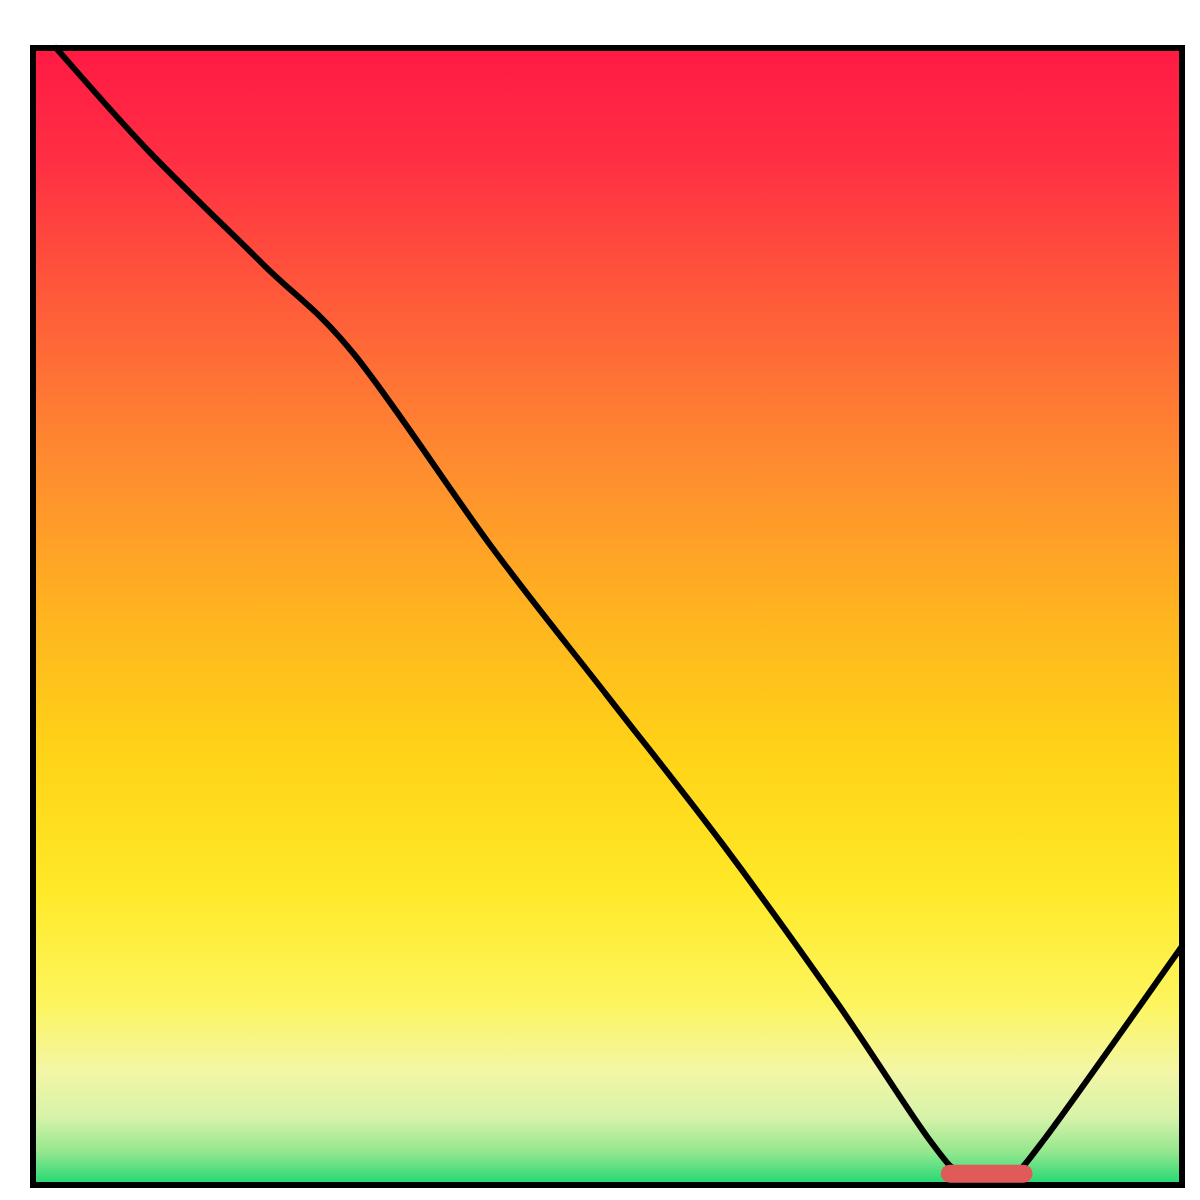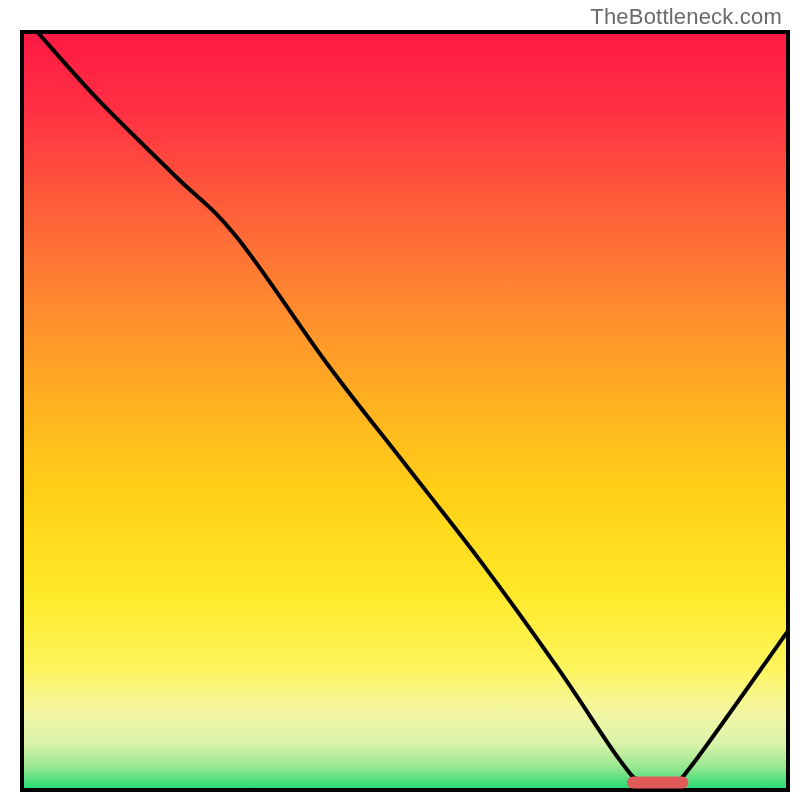--- a/index.html
+++ b/index.html
@@ -25,21 +25,20 @@
     font-weight: 400;
   }
   svg {
     display: block;
   }
 </style>
 </head>
 <body>
 
 <div class="container">
-  <div class="watermark">TheBottleneck.com</div>
 
   <svg id="chart-svg" width="800" height="800" viewBox="0 0 800 800">
     <defs>
       <linearGradient id="bg-grad" x1="0" y1="0" x2="0" y2="1">
           <stop offset="0%" stop-color="#ff1a44"></stop>
           <stop offset="10%" stop-color="#ff2f43"></stop>
           <stop offset="22%" stop-color="#ff5a3a"></stop>
           <stop offset="36%" stop-color="#ff8a30"></stop>
           <stop offset="50%" stop-color="#ffb41f"></stop>
           <stop offset="62%" stop-color="#ffd317"></stop>

